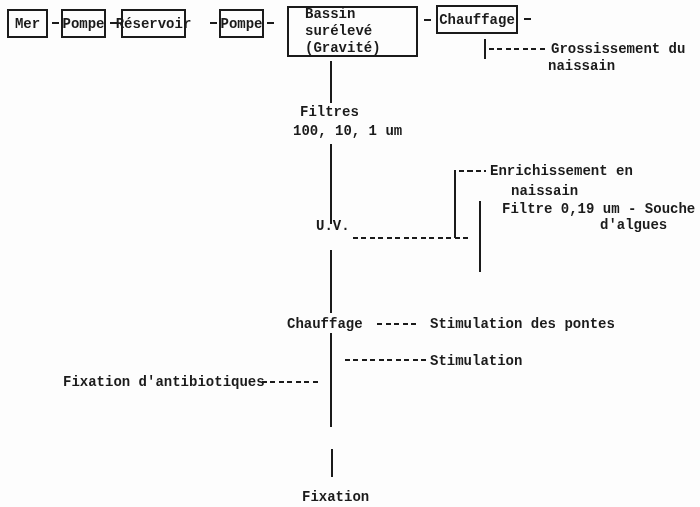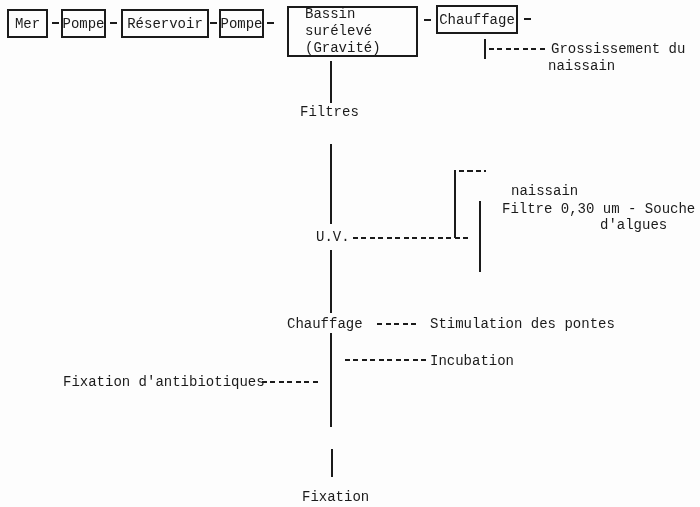--- a/index.html
+++ b/index.html
@@ -1,19 +1,19 @@
 <!DOCTYPE html>
 <html><head>
 <meta charset="utf-8">
 <style>
   html,body{margin:0;padding:0;background:#ffffff;}
   .canvas{
     position:relative;width:700px;height:507px;background:#fdfdfd;overflow:hidden;
     font-family:"Liberation Mono","DejaVu Sans Mono",monospace;
-    font-weight:400;color:#1b1b1b;font-size:14px;
+    font-weight:700;color:#1b1b1b;font-size:14px;
   }
   .t{position:absolute;white-space:pre;line-height:16px;}
   .box{
     position:absolute;border:2px solid #1b1b1b;box-sizing:border-box;
     display:flex;align-items:center;justify-content:center;background:transparent;
   }
   .box.two{flex-direction:column;align-items:flex-start;justify-content:center;padding-left:16px;line-height:17px;}
   .vl{position:absolute;width:2px;background:#1b1b1b;}
   .hd{position:absolute;height:2px;background:repeating-linear-gradient(90deg,#1b1b1b 0 5px,transparent 5px 8.5px);}
   .hs{position:absolute;width:7px;height:2px;background:#1b1b1b;}
@@ -26,21 +26,21 @@
   <div class="box" style="left:7px;top:9px;width:41px;height:29px">
     <span>Mer</span>
   </div>
   <div class="hs" style="left:52px;top:22px"></div>
 
   <div class="box" style="left:61px;top:9px;width:45px;height:29px">
     <span>Pompe</span>
   </div>
   <div class="hs" style="left:110px;top:22px"></div>
 
-  <div class="box" style="left:121px;top:9px;width:88px;height:29px">
+  <div class="box" style="left:121px;top:9px;width:65px;height:29px">
     <span>Réservoir</span>
   </div>
   <div class="hs" style="left:210px;top:22px"></div>
 
   <div class="box" style="left:219px;top:9px;width:45px;height:29px">
     <span>Pompe</span>
   </div>
   <div class="hs" style="left:267px;top:22px"></div>
 
   <div class="box two" style="left:287px;top:6px;width:131px;height:51px">
@@ -55,41 +55,43 @@
   <div class="hs" style="left:524px;top:18px"></div>
 
 
   <div class="vl" style="left:484px;top:39px;height:20px"></div>
   <div class="hd" style="left:489px;top:48px;width:56px"></div>
   <div class="t" style="left:551px;top:41px">Grossissement du</div>
   <div class="t" style="left:548px;top:58px">naissain</div>
 
   <div class="vl" style="left:330px;top:61px;height:42px"></div>
   <div class="t" style="left:300px;top:104px">Filtres</div>
+  <div class="t" style="left:293px;top:123px">100, 10, 1 um</div>
 
   <div class="vl" style="left:330px;top:144px;height:80px"></div>
-  <div class="t" style="left:316px;top:229px">U.V.</div>
+  <div class="t" style="left:316px;top:218px">U.V.</div>
   <div class="hd" style="left:353px;top:237px;width:117px"></div>
 
   <div class="vl" style="left:454px;top:170px;height:68px"></div>
   <div class="hd" style="left:459px;top:170px;width:27px"></div>
+  <div class="t" style="left:490px;top:163px">Enrichissement en</div>
   <div class="t" style="left:511px;top:183px">naissain</div>
 
   <div class="vl" style="left:479px;top:201px;height:71px"></div>
-  <div class="t" style="left:502px;top:201px">Filtre 0,30 um - Souche</div>
+  <div class="t" style="left:502px;top:201px">Filtre 0,19 um - Souche</div>
   <div class="t" style="left:600px;top:217px">d'algues</div>
 
   <div class="vl" style="left:330px;top:250px;height:63px"></div>
   <div class="t" style="left:287px;top:316px">Chauffage</div>
   <div class="hd" style="left:377px;top:323px;width:43px"></div>
   <div class="t" style="left:430px;top:316px">Stimulation des pontes</div>
 
   <div class="vl" style="left:330px;top:333px;height:94px"></div>
   <div class="hd" style="left:345px;top:359px;width:82px"></div>
-  <div class="t" style="left:430px;top:353px">Incubation</div>
+  <div class="t" style="left:430px;top:353px">Stimulation</div>
 
   <div class="t" style="left:63px;top:374px">Fixation d'antibiotiques</div>
   <div class="hd" style="left:262px;top:381px;width:58px"></div>
 
   <div class="vl" style="left:331px;top:449px;height:28px"></div>
   <div class="t" style="left:302px;top:489px">Fixation</div>
 
 </div>
 
 </body></html>

